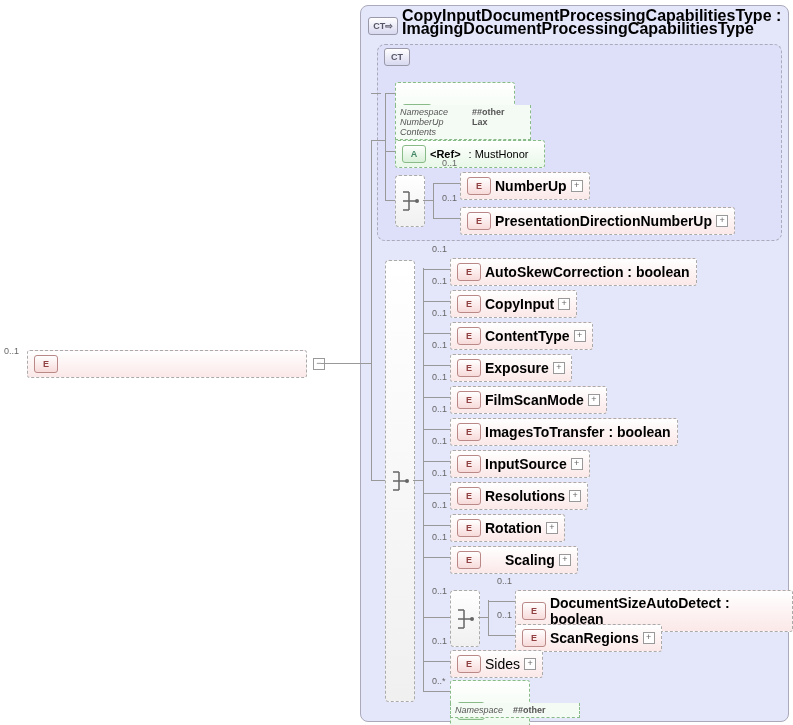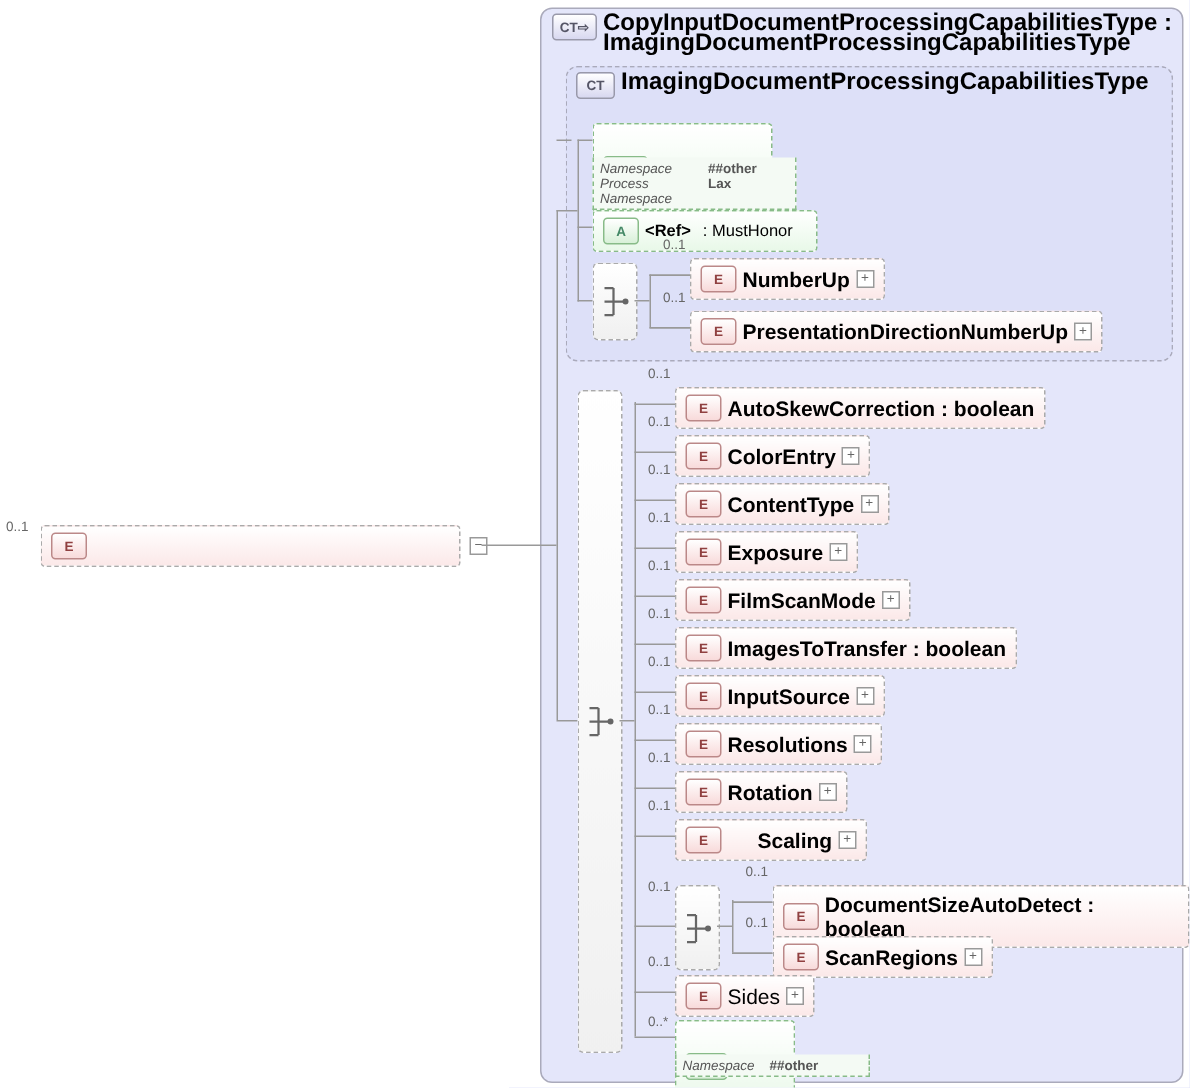--- a/index.html
+++ b/index.html
@@ -29,39 +29,38 @@
 
 <div class="occ" style="left:4px;top:346px">0..1</div>
 <div class="node elem" style="left:27px;top:350px;width:280px">
   <span class="badge badge-e">E</span>
 </div>
 <div class="expand" style="position:absolute;left:309px;top:358px">−</div>
 
 <div class="hline" style="left:321px;top:363px;width:39px"></div>
 
 <div class="bigpanel" style="left:360px;top:5px;width:427px;height:715px"></div>
-<div style="position:absolute;left:368px;top:9px;display:flex;align-items:flex-start">
+<div style="position:absolute;left:368px;top:9px;display:flex;align-items:flex-end">
   <span class="badge badge-ct" style="width:28px">CT⇨</span>
   <span class="ctlabel" style="width:390px;line-height:13px">CopyInputDocumentProcessingCapabilitiesType : ImagingDocumentProcessingCapabilitiesType</span>
 </div>
 
 <div class="innerpanel" style="left:377px;top:44px;width:403px;height:195px"></div>
 <div style="position:absolute;left:384px;top:48px;display:flex;align-items:flex-start">
   <span class="badge badge-ct" style="width:24px">CT</span>
-  <span class="ctlabel" style="width:200px;line-height:13px">ImagingDocumentProcessingCapabilitiesType</span>
 </div>
 
 <div class="node anybox" style="left:395px;top:82px;width:120px">
   <span class="badge badge-any">Any</span>
   <span style="font-weight:bold">&lt;Any&gt;</span>
 </div>
 <div class="anymeta" style="position:absolute;left:395px;top:105px;width:126px;display:flex">
   <div style="width:72px">
     <div>Namespace</div>
-    <div>Process Namespace</div>
+    <div>NumberUp Contents</div>
   </div>
   <div style="font-weight:bold;font-style:normal">
     <div>##other</div>
     <div>Lax</div>
   </div>
 </div>
 
 <div class="node attrbox" style="left:395px;top:140px;width:150px">
   <span class="badge badge-a">A</span>
   <span style="font-weight:bold"><span>&lt;Ref&gt;</span></span>
@@ -118,21 +117,21 @@
     <div class="occ" style="left: 432px; top: 244px;">0..1</div>
     <div class="hline" style="left: 423px; top: 269px; width: 27px;"></div>
     <div class="node elem" style="left: 450px; top: 258px;">
       <span class="badge badge-e">E</span>
       <span class="label" style="font-weight: bold;">AutoSkewCorrection : boolean</span>
     </div>
     <div class="occ" style="left: 432px; top: 276px;">0..1</div>
     <div class="hline" style="left: 423px; top: 301px; width: 27px;"></div>
     <div class="node elem" style="left: 450px; top: 290px;">
       <span class="badge badge-e">E</span>
-      <span class="label" style="font-weight: bold;">ColorEntry</span>
+      <span class="label" style="font-weight: bold;">CopyInput</span>
       <span class="expand">+</span>
     </div>
     <div class="occ" style="left: 432px; top: 308px;">0..1</div>
     <div class="hline" style="left: 423px; top: 333px; width: 27px;"></div>
     <div class="node elem" style="left: 450px; top: 322px;">
       <span class="badge badge-e">E</span>
       <span class="label" style="font-weight: bold;">ContentType</span>
       <span class="expand">+</span>
     </div>
     <div class="occ" style="left: 432px; top: 340px;">0..1</div>

